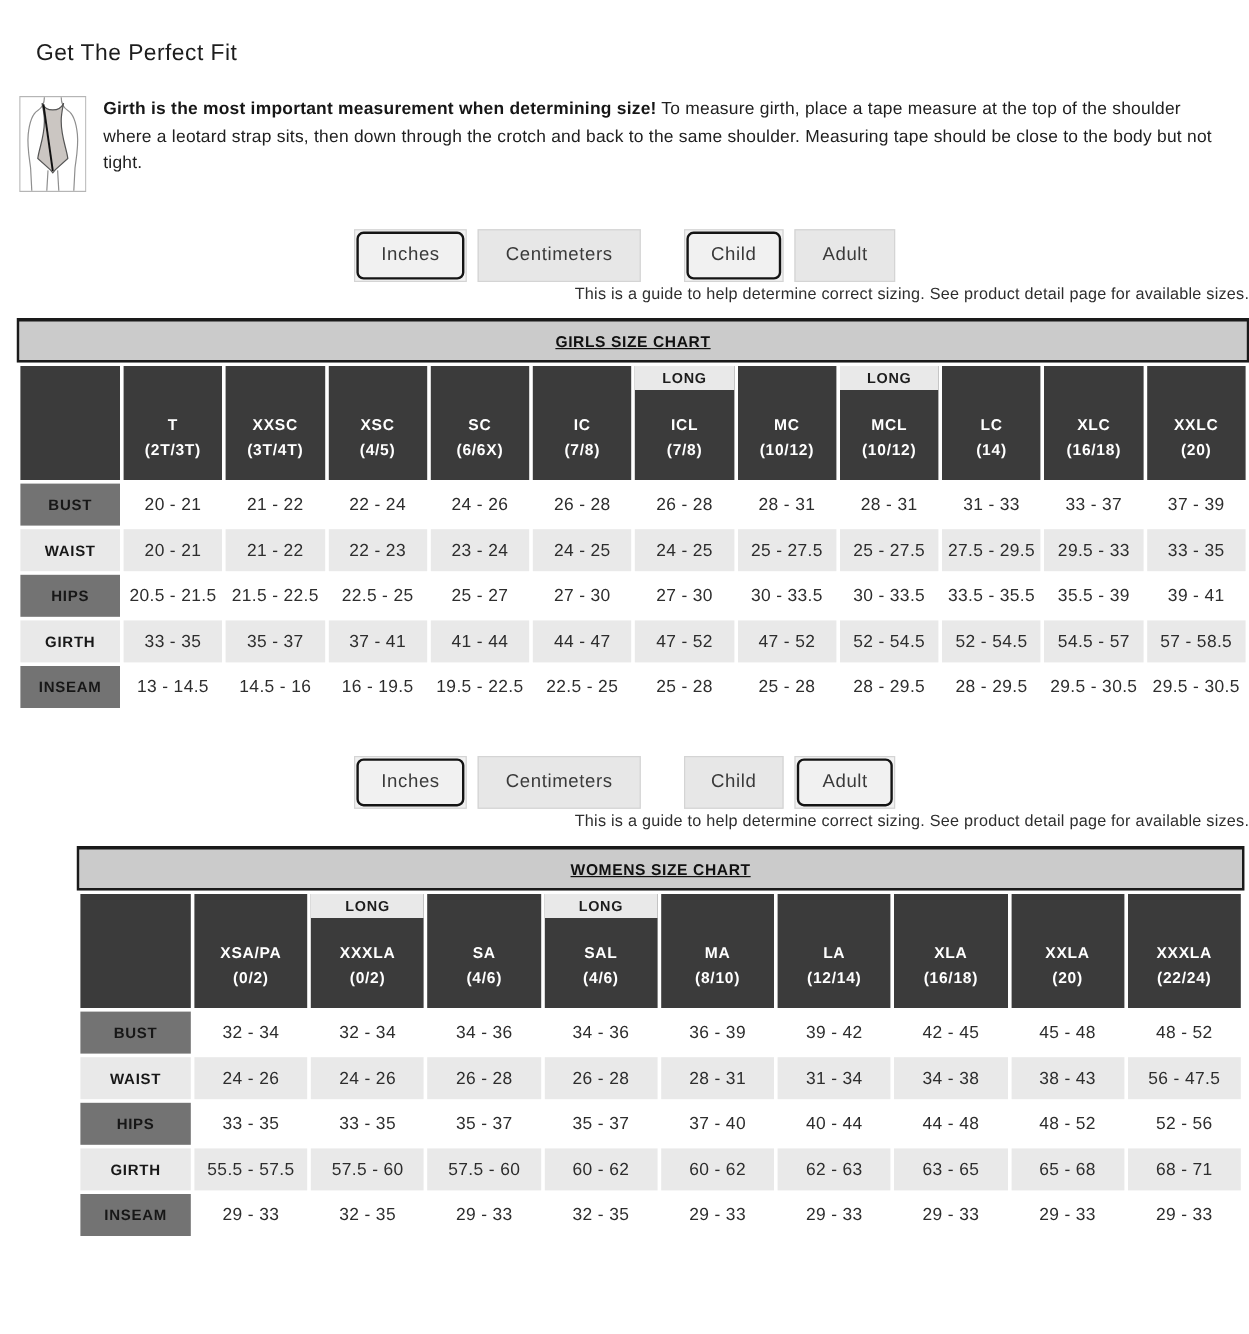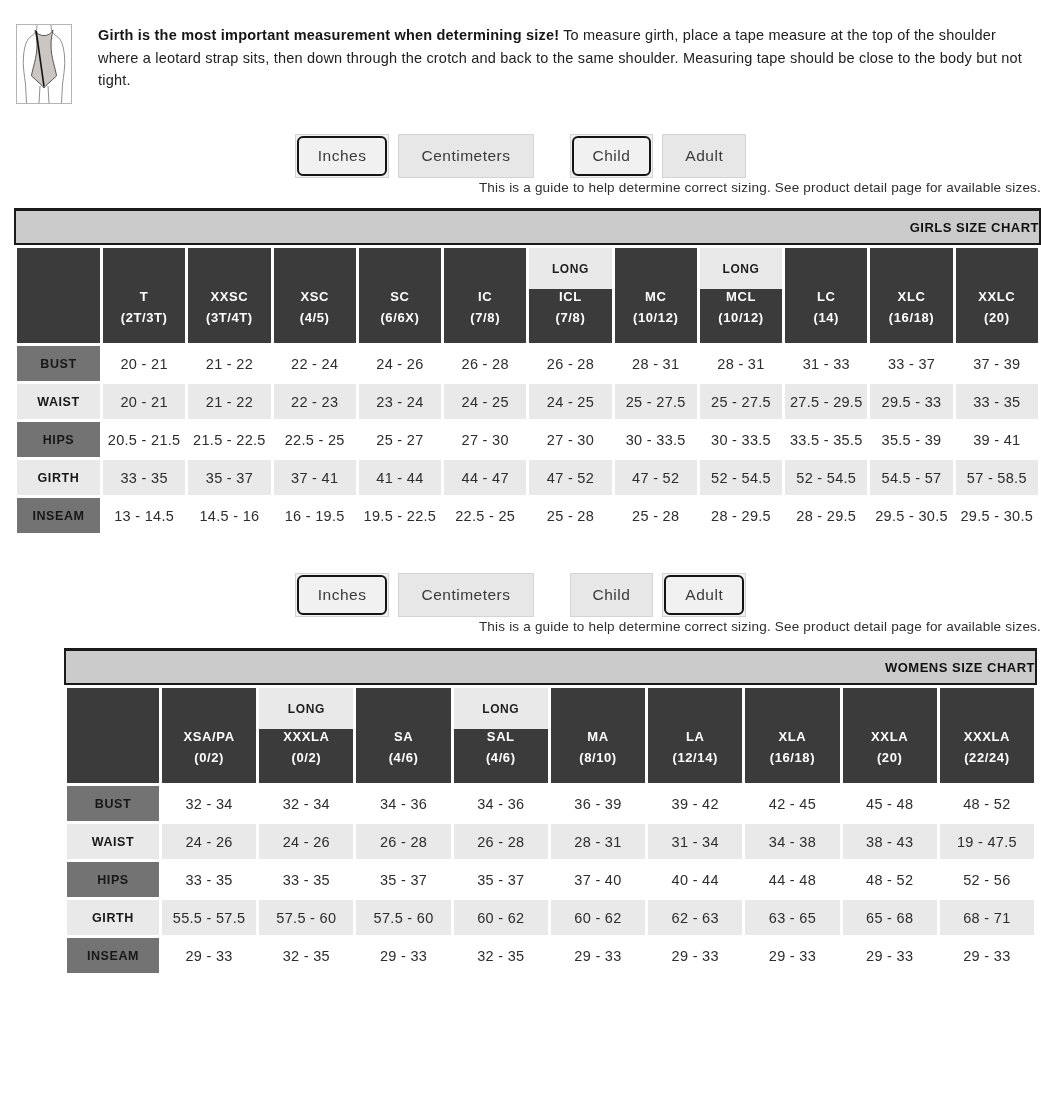--- a/index.html
+++ b/index.html
@@ -9,21 +9,21 @@
     background: #ffffff; color: #222;
     font-family: "Liberation Sans", sans-serif;
   }
   .page { position: relative; width: 1041px; }
 
   .page-title {
     margin: 34px 0 0 30px;
     font-size: 19px; font-weight: 500; letter-spacing: .4px; color: #1d1d1d;
   }
 
-  .intro { display: flex; gap: 26px; margin: 24px 16px 0 16px; align-items: flex-start; }
+  .intro { display: flex; gap: 14px; margin: 24px 16px 0 16px; align-items: flex-start; }
   .leotard-box { flex: 0 0 56px; }
   .intro-text {
     margin: 0; font-size: 14.5px; line-height: 22.5px; letter-spacing: .2px; color: #202020;
     max-width: 950px;
   }
   .intro-text b, .demo-line b { font-weight: bold; color: #161616; }
 
   .demo-line { margin: 17px 0 0 16px; font-size: 14.5px; letter-spacing: .2px; color: #202020; }
   .demo-line a { color: #58a0d7; text-decoration: none; cursor: pointer; }
 
@@ -46,41 +46,41 @@
     font-size: 13.5px; letter-spacing: .2px; color: #2e2e2e; padding-left: 11px;
   }
 
   .chart { margin-top: 13px; }
   #girls-chart  { margin-left: 14px; width: 1027px; }
   #womens-chart { margin-left: 64px; width: 973px; margin-top: 14px; }
 
   .chart-title {
     background: #cbcbcb; border: 2px solid #1a1a1a; border-top-width: 3px;
     color: #111; font-weight: bold; font-size: 13px; letter-spacing: .5px;
-    text-align: right; padding: 9px 0 8px 0;
+    text-align: center; padding: 9px 0 8px 0; text-decoration: underline;
   }
 
   .size-table {
     width: 100%; table-layout: fixed;
     border-collapse: separate; border-spacing: 3px;
   }
   .size-table th, .size-table td { text-align: center; padding: 0; }
 
   .size-table thead th {
     background: #3b3b3b; color: #fff; height: 95px;
     position: relative; vertical-align: top;
     font-size: 13px; font-weight: bold; letter-spacing: .6px;
   }
   .head-inner {
     margin-top: 24px; height: 71px;
     display: flex; flex-direction: column; justify-content: center;
     line-height: 1.55;
   }
   .long-chip {
-    position: absolute; top: 0; left: 0; right: 0; height: 41px;
+    position: absolute; top: 0; left: 0; right: 0; height: 20px;
     background: #e9e9e9; color: #1d1d1d;
     font-size: 12px; font-weight: bold; letter-spacing: .6px;
     display: flex; align-items: center; justify-content: center;
   }
 
   .size-table tbody tr { height: 35px; }
   .size-table tbody th.row-label {
     font-size: 12.5px; font-weight: bold; letter-spacing: .6px; color: #171717;
     background: #737373; vertical-align: middle;
   }
@@ -92,20 +92,21 @@
   .size-table tbody tr.alt td.data-cell { background: #e9e9e9; }
 
   #girls-chart  col.label-col { width: 83px; }
   #womens-chart col.label-col { width: 92px; }
 </style>
 </head>
 <body>
 
 <div class="page">
 
+  <h1 class="page-title">Get The Perfect Fit</h1>
 
   <div class="intro">
     <div class="leotard-box">
       <svg width="56" height="80" viewBox="0 0 56 80" xmlns="http://www.w3.org/2000/svg">
         <rect x="0.5" y="0.5" width="55" height="79" fill="#ffffff" stroke="#b5b5b5"></rect>
         <path d="M21,1 C21,6 19.5,9.5 15.5,12 C10.5,15 8.5,22 7.5,32 C6.5,42 8.5,52 9.5,60 L10.5,79" fill="none" stroke="#8f8f8f" stroke-width="1"></path>
         <path d="M35,1 C35,6 36.5,9.5 40.5,12 C45.5,15 47.5,22 48.5,32 C49.5,42 47.5,52 46.5,60 L45.5,79" fill="none" stroke="#8f8f8f" stroke-width="1"></path>
         <path d="M24,62 L23,79 M32,62 L33,79" fill="none" stroke="#8f8f8f" stroke-width="1"></path>
         <path d="M19,6 C20,11 21,15 21,21 C21,34 16.5,44 15.5,52 L26,61.5 L28,64 L30,61.5 L40.5,52 C39.5,44 35,34 35,21 C35,15 36,11 37,6 C33.5,13.5 22.5,13.5 19,6 Z" fill="#cbc6c2" stroke="#555" stroke-width="1"></path>
         <line x1="20.2" y1="7" x2="28" y2="62.5" stroke="#111" stroke-width="1.6"></line>
@@ -392,21 +393,21 @@
           <tr class="alt">
             <th class="row-label">WAIST</th>
             <td class="data-cell">24 - 26</td>
             <td class="data-cell">24 - 26</td>
             <td class="data-cell">26 - 28</td>
             <td class="data-cell">26 - 28</td>
             <td class="data-cell">28 - 31</td>
             <td class="data-cell">31 - 34</td>
             <td class="data-cell">34 - 38</td>
             <td class="data-cell">38 - 43</td>
-            <td class="data-cell">19 - 47.5</td>
+            <td class="data-cell">56 - 47.5</td>
           </tr>
           <tr>
             <th class="row-label">HIPS</th>
             <td class="data-cell">33 - 35</td>
             <td class="data-cell">33 - 35</td>
             <td class="data-cell">35 - 37</td>
             <td class="data-cell">35 - 37</td>
             <td class="data-cell">37 - 40</td>
             <td class="data-cell">40 - 44</td>
             <td class="data-cell">44 - 48</td>

